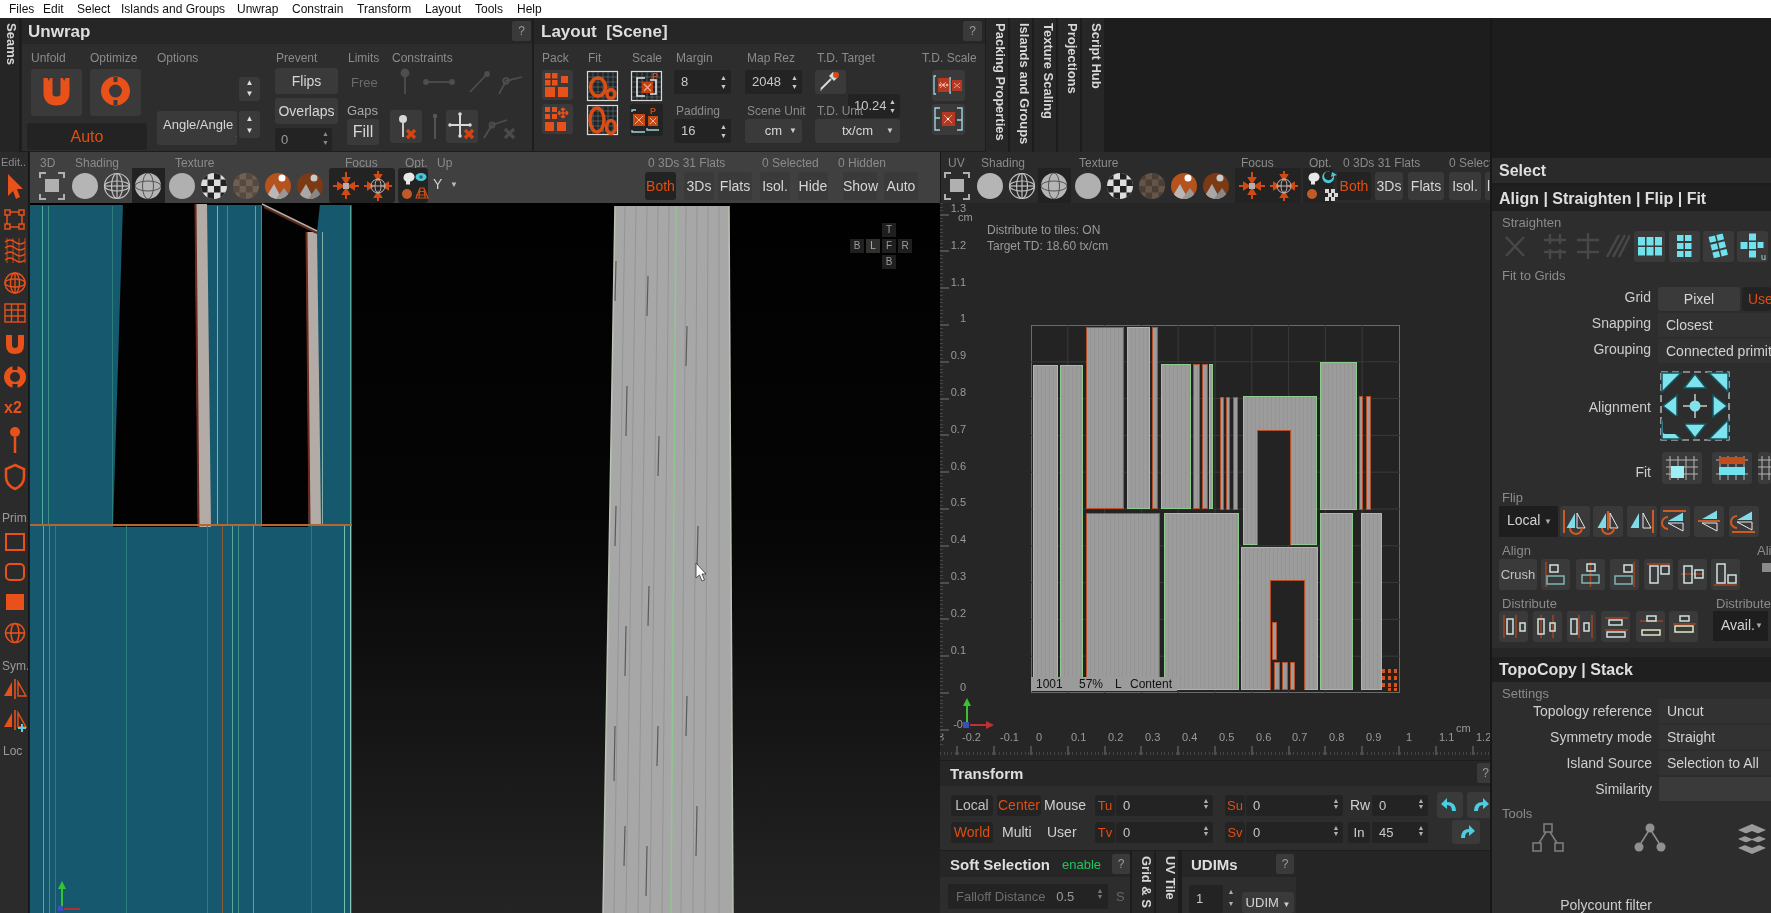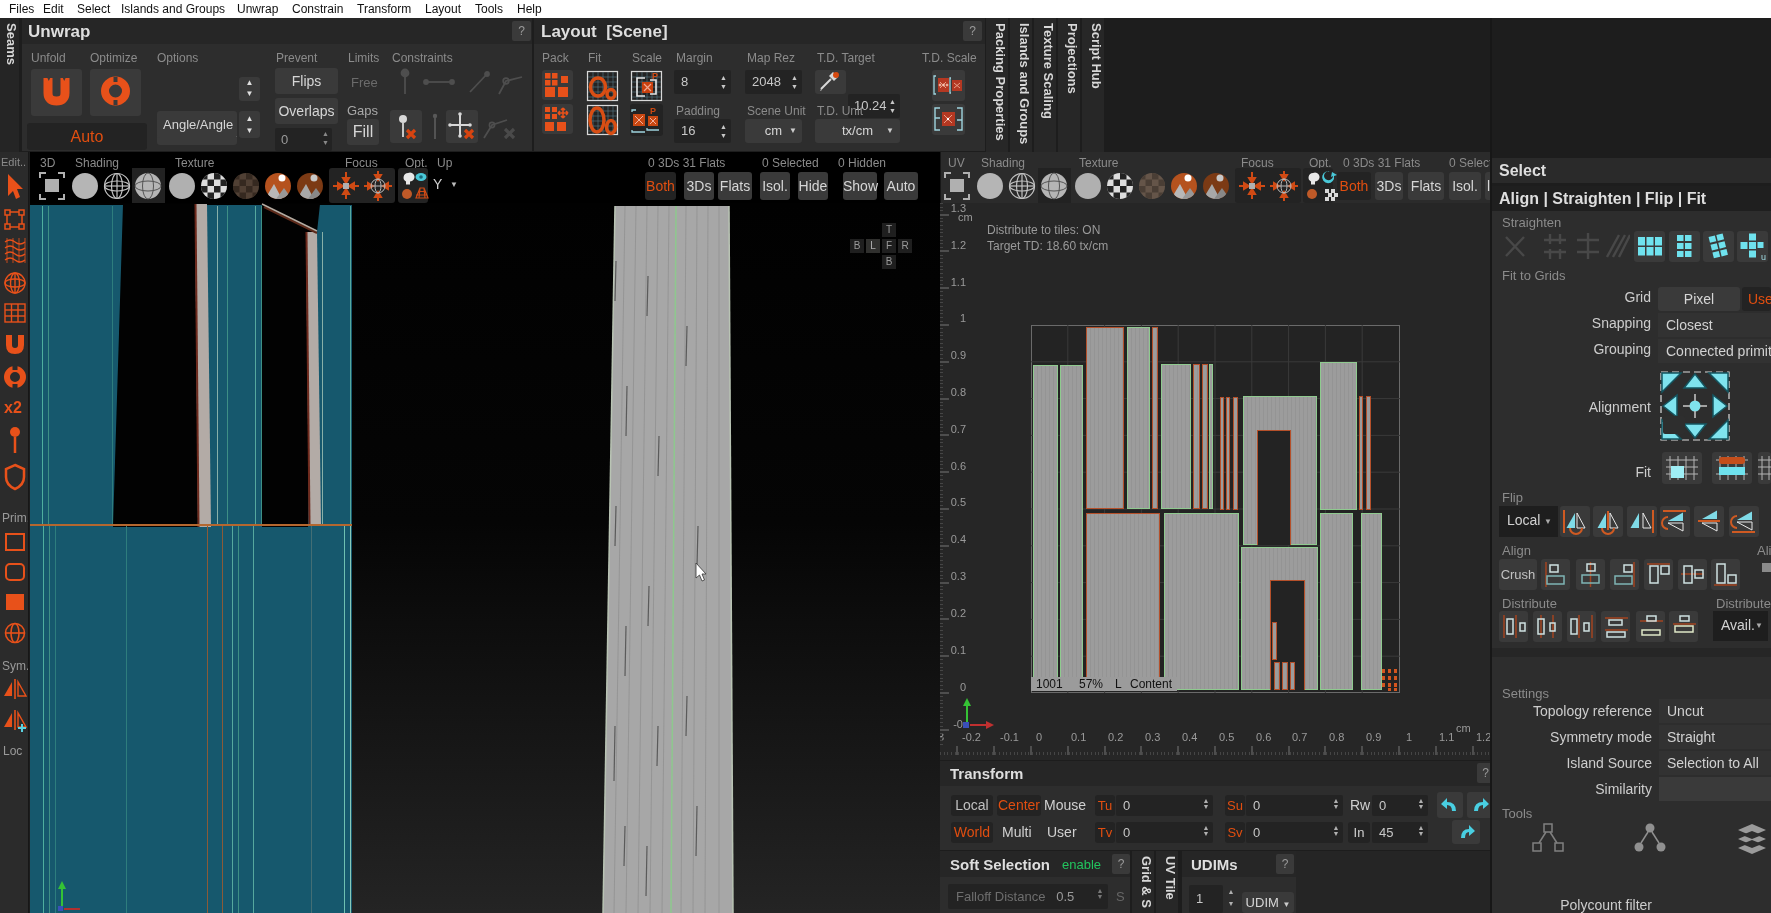--- a/index.html
+++ b/index.html
@@ -375,21 +375,21 @@
           <polygon points="12,543 12,557 4,557" fill="#e8511a"></polygon>
           <polygon points="18,543 18,557 26,557" fill="none" stroke="#e8511a" stroke-width="1.4"></polygon>
           <line x1="15" y1="540" x2="15" y2="560" stroke="#e8511a" stroke-width="1.6"></line>
           <path d="M 22 554 L 22 562 M 18 558 L 26 558" stroke="#5ad2e2" stroke-width="2"></path>
         </g>
 
     <text x="3" y="585" fill="#9a9a9a" font-size="12" font-family="Liberation Sans">Loc</text>
   </svg>
 </div>
 
-<div class="abs" id="vp3dbar" style="left:30px;top:152px;width:910px;height:51px;background:#000000;">
+<div class="abs" id="vp3dbar" style="left:30px;top:152px;width:910px;height:51px;background:#404040;">
   <div class="glabel" style="left:10px;top:4px;">3D</div>
   <div class="glabel" style="left:45px;top:4px;">Shading</div>
   <div class="glabel" style="left:145px;top:4px;">Texture</div>
   <div class="glabel" style="left:315px;top:4px;">Focus</div>
   <div class="glabel" style="left:375px;top:4px;">Opt.</div>
   <div class="glabel" style="left:407px;top:4px;">Up</div>
   <div class="glabel" style="left:618px;top:4px;">0 3Ds 31 Flats</div>
   <div class="glabel" style="left:732px;top:4px;">0 Selected</div>
   <div class="glabel" style="left:808px;top:4px;">0 Hidden</div>
   <div class="btnd org" style="left:615px;top:20px;width:31px;height:28px;line-height:28px;font-size:14px;text-align:center;">Both</div>
@@ -1154,20 +1154,21 @@
           <rect x="6" y="19" width="18" height="5" fill="none" stroke="#dfe8c8" stroke-width="1.5"></rect>
         </svg></div>
   <div class="btn alb" style="left:179px;top:593px;"><svg width="31" height="31">
           <line x1="4" y1="13" x2="27" y2="13" stroke="#a34420" stroke-width="1.5"></line>
           <rect x="11" y="5" width="9" height="5" fill="none" stroke="#cfe2e2" stroke-width="1.5"></rect>
           <rect x="6" y="15" width="18" height="6" fill="none" stroke="#dfe8c8" stroke-width="1.5"></rect>
         </svg></div>
   <div class="cmb" style="left:223px;top:593px;width:55px;height:30px;line-height:28px;background:#1e1e1e;">Avail. <span style="position:absolute;right:5px;top:1px;font-size:8px;color:#aaa;">▼</span></div>
 
   <div class="abs" style="left:2px;top:630px;width:279px;height:9px;background:#262626;"></div>
+  <div class="phead" style="left:2px;top:639px;width:279px;height:25px;font-size:16px;padding:4px 0 0 7px;background:#1f1f1f;">TopoCopy | Stack</div>
   <div class="glabel" style="left:12px;top:668px;font-size:13px;">Settings</div>
   <div class="abs lbl14" style="left:0;top:685px;width:162px;text-align:right;">Topology reference</div>
   <div class="cmb" style="left:169px;top:681px;width:112px;height:24px;">Uncut</div>
   <div class="abs lbl14" style="left:0;top:711px;width:162px;text-align:right;">Symmetry mode</div>
   <div class="cmb" style="left:169px;top:707px;width:112px;height:24px;">Straight</div>
   <div class="abs lbl14" style="left:0;top:737px;width:162px;text-align:right;">Island Source</div>
   <div class="cmb" style="left:169px;top:733px;width:112px;height:24px;">Selection to All</div>
   <div class="abs lbl14" style="left:0;top:763px;width:162px;text-align:right;">Similarity</div>
   <div class="abs" style="left:169px;top:759px;width:112px;height:24px;background:#3a3a3a;"></div>
   <div class="glabel" style="left:12px;top:788px;font-size:13px;">Tools</div>

